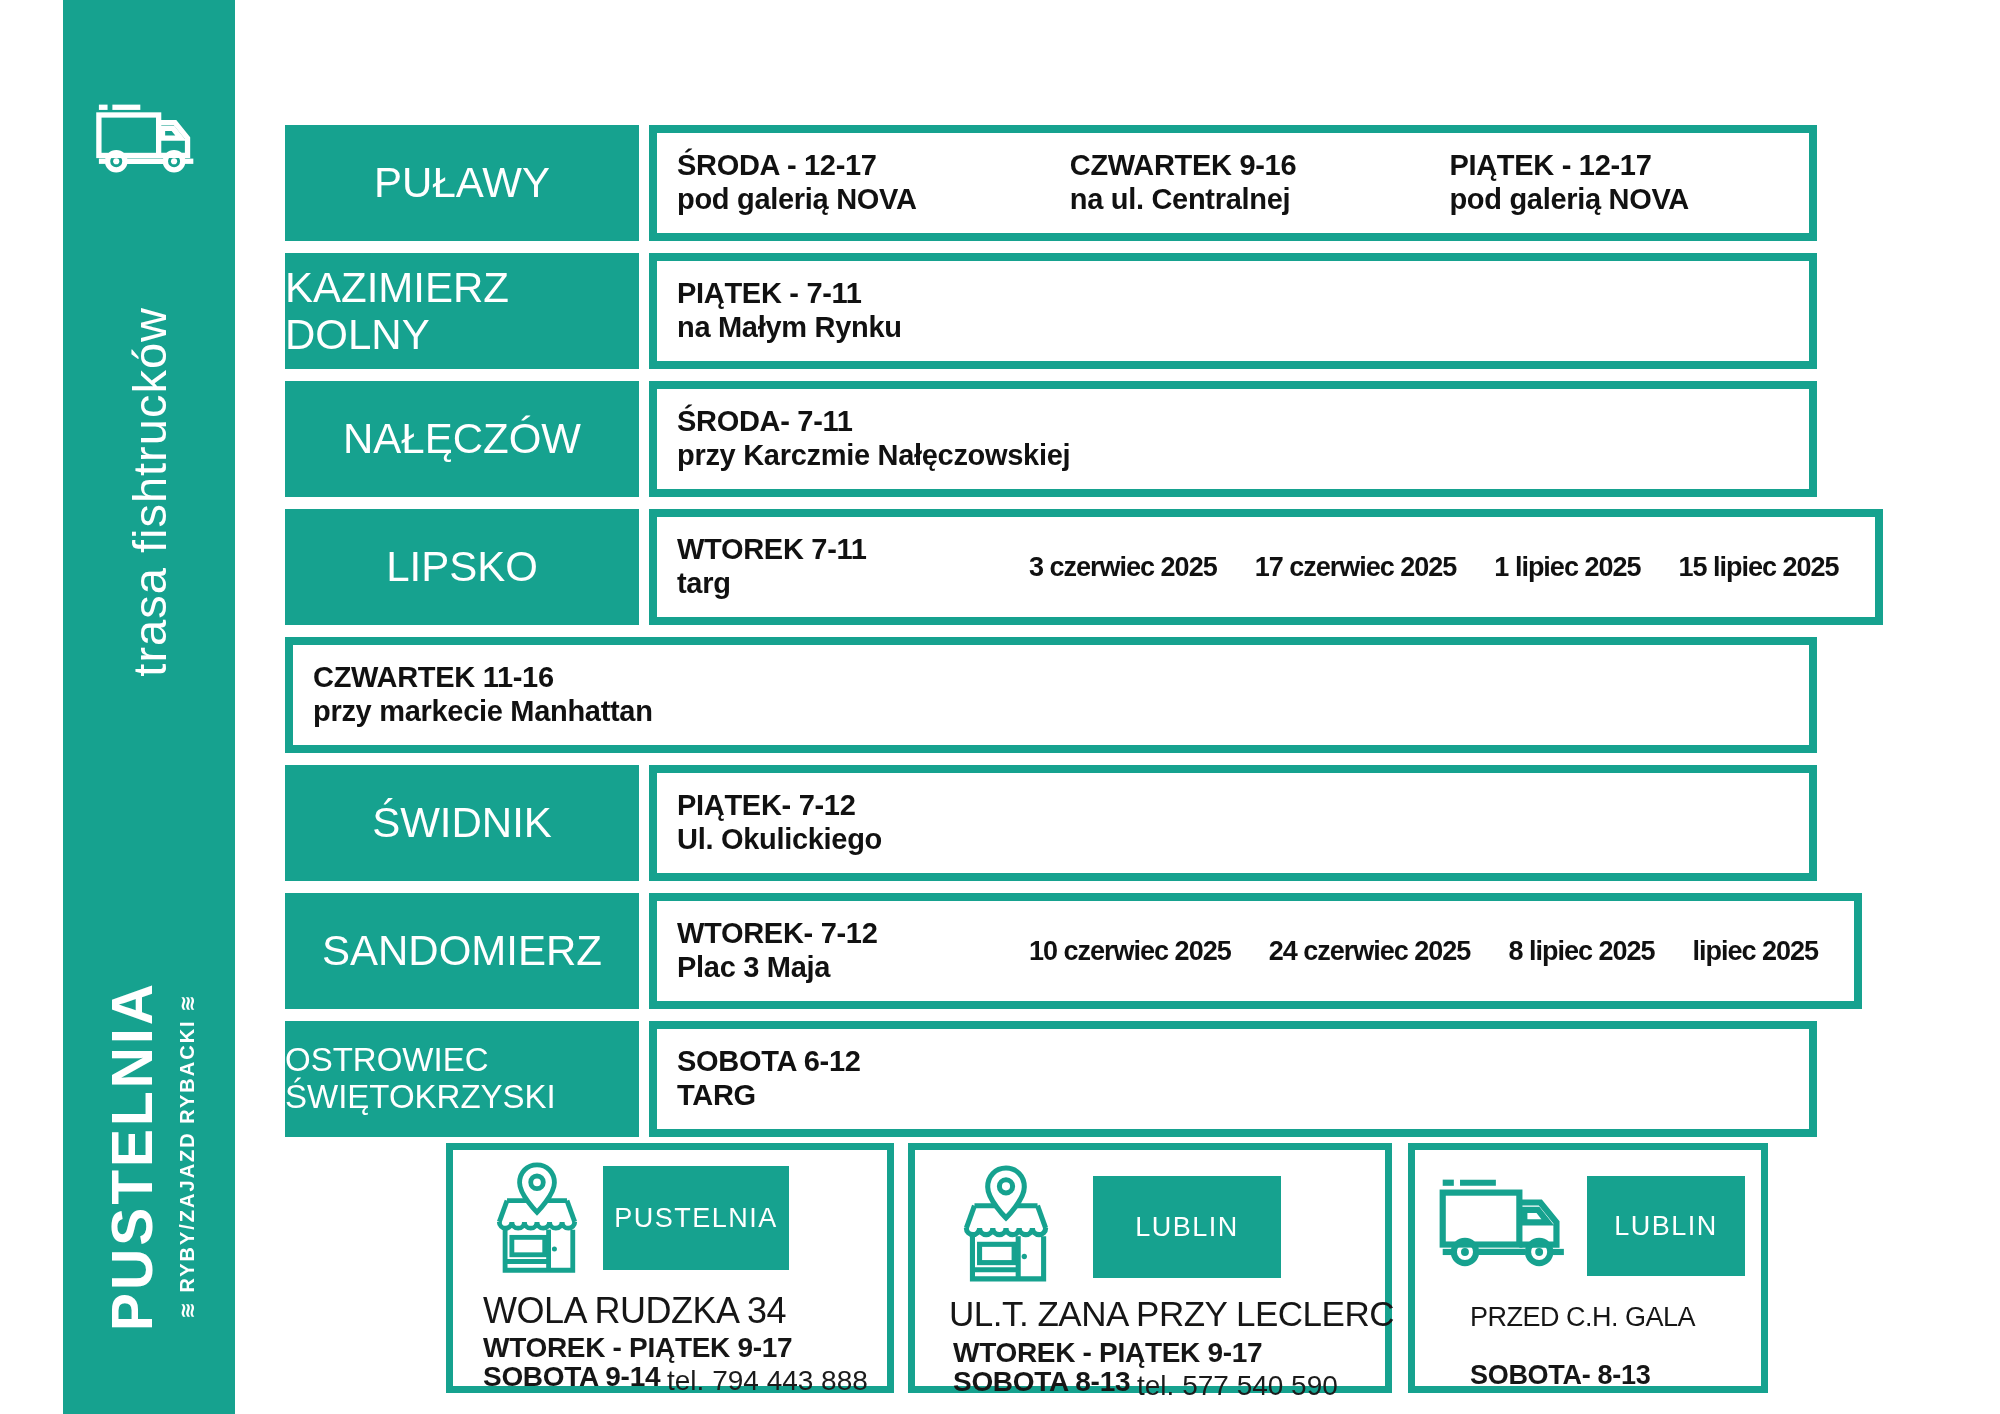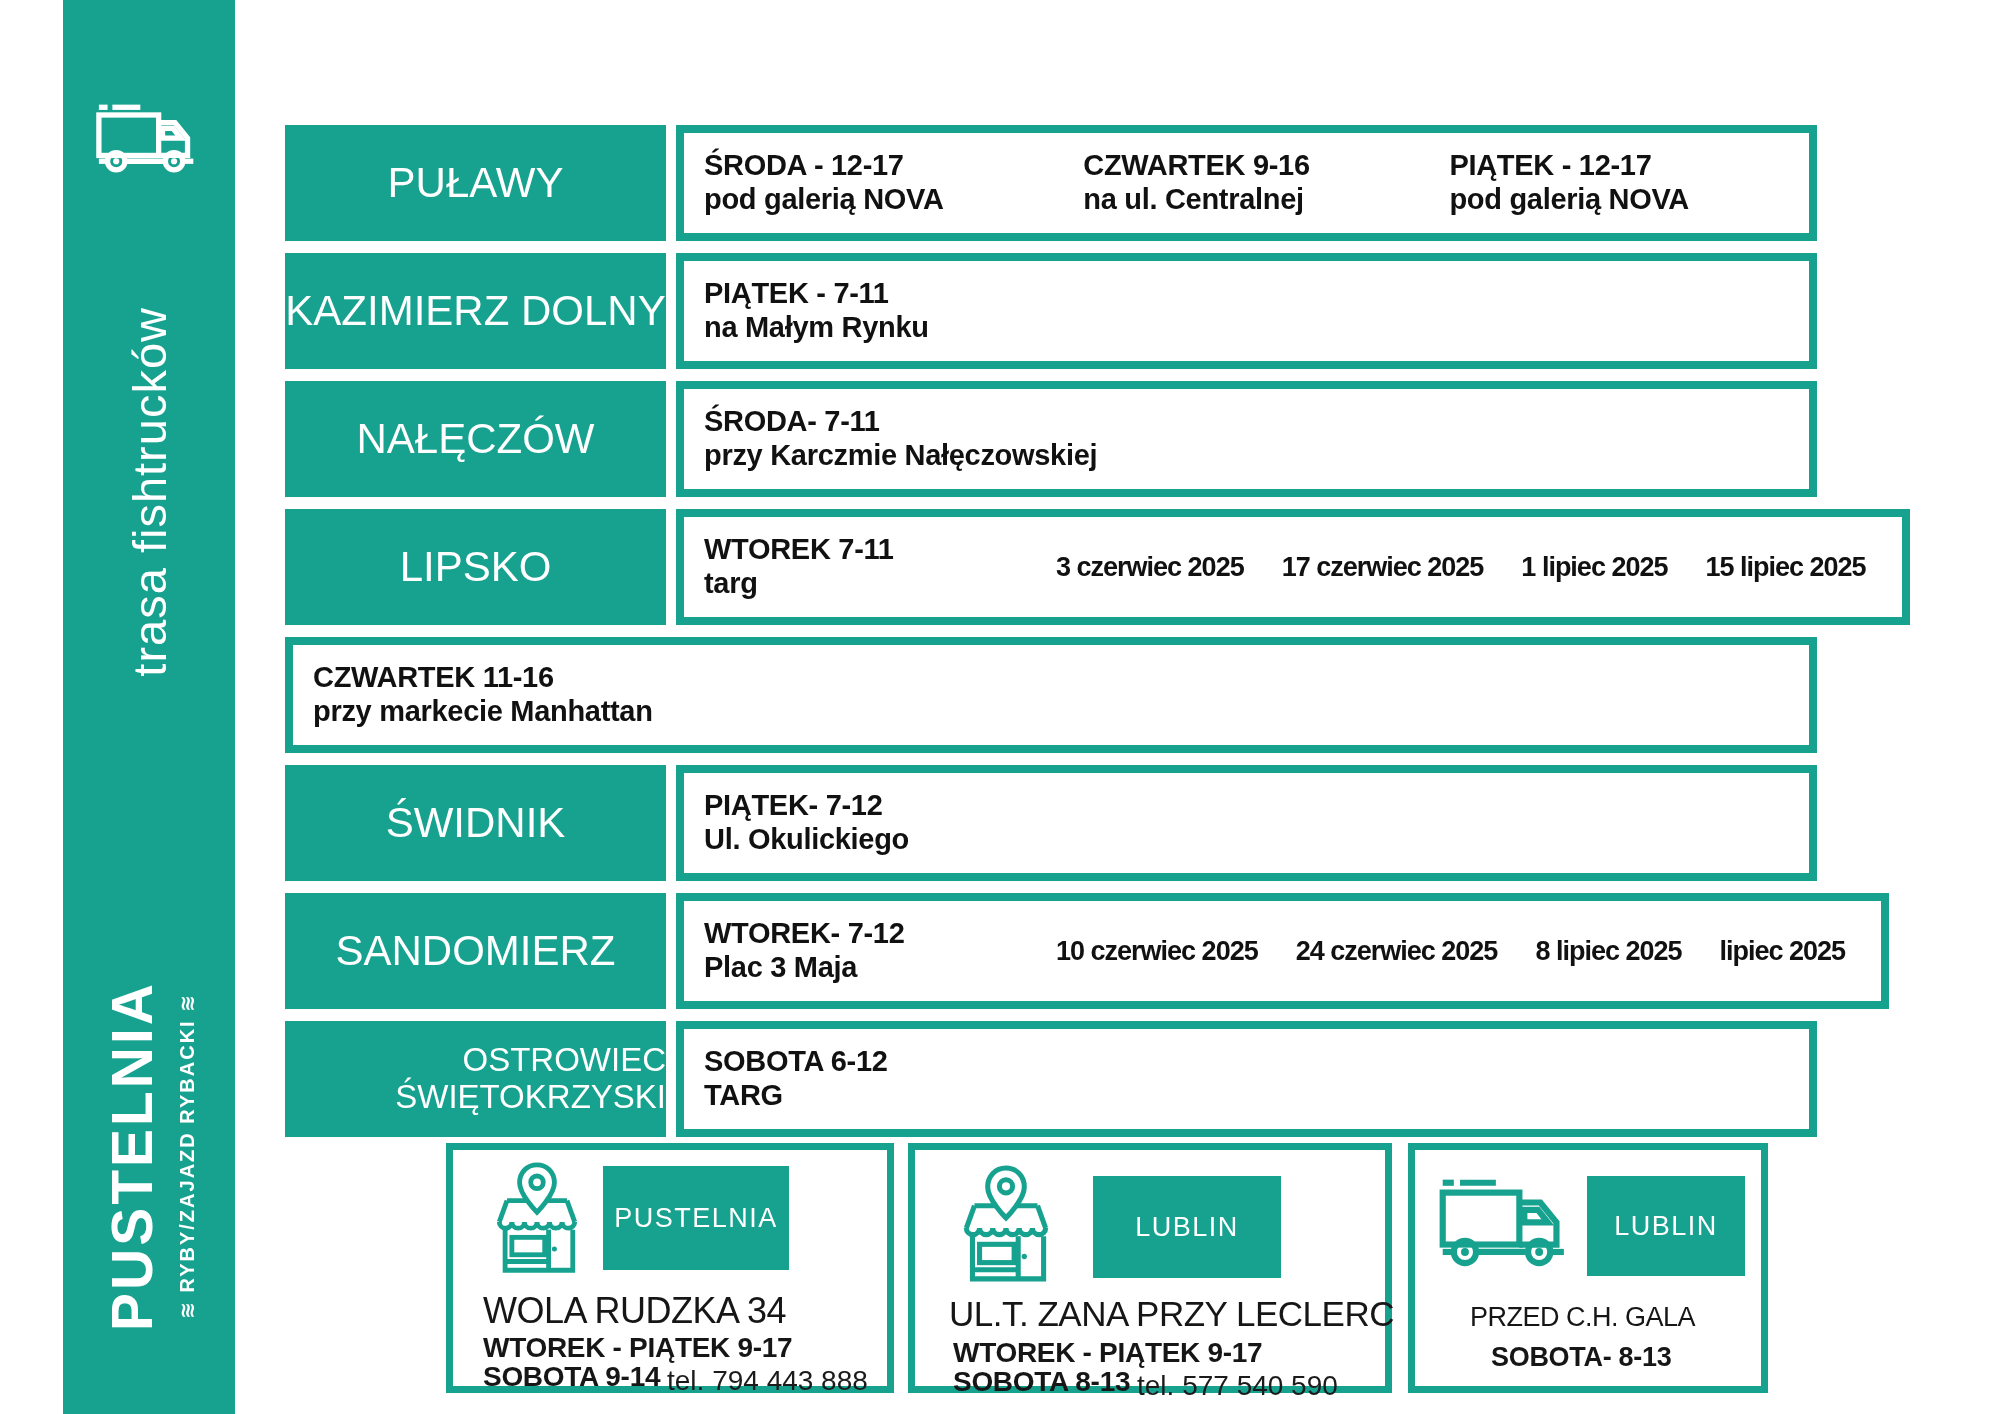--- a/index.html
+++ b/index.html
@@ -12,22 +12,22 @@
   .route-title{position:absolute;left:0;top:252px;width:172px;height:480px;
                display:flex;align-items:center;justify-content:center;}
   .route-title span{font-size:47px;color:#fff;letter-spacing:1px;}
   .brand-block{position:absolute;left:0;top:972px;width:172px;height:368px;
                display:flex;flex-direction:row;align-items:center;justify-content:center;gap:10px;}
   .brand-main{font-size:57px;font-weight:bold;color:#fff;letter-spacing:3px;}
   .brand-sub{font-size:20px;font-weight:bold;color:#fff;letter-spacing:2px;}
   
   .rows{position:absolute;left:285px;top:125px;width:1532px;}
   .row{display:flex;height:116px;margin-bottom:12px;}
-  .row-label{width:381px;flex:none;margin-right:10px;background:#16A28F;color:#fff;
-             display:flex;align-items:center;justify-content:center;text-align:right;
+  .row-label{width:354px;flex:none;margin-right:10px;background:#16A28F;color:#fff;
+             display:flex;align-items:center;justify-content:center;text-align:left;
              font-size:42px;line-height:1.12;font-weight:400;}
   .row-label.small{font-size:33px;}
   .row-content{flex:1;border:8px solid #16A28F;background:#fff;display:flex;
                align-items:center;padding:0 36px 0 20px;box-sizing:border-box;gap:80px;}
   .entry div{font-weight:bold;font-size:29px;line-height:1.16;letter-spacing:-0.3px;color:#111;}
   .entry.lead{width:272px;flex:none;}
   .row-content.three{gap:0;justify-content:space-between;padding-right:120px;}
   .dates{display:flex;gap:38px;align-items:center;flex:1;}
   .date{font-weight:bold;font-size:27px;letter-spacing:-1px;white-space:nowrap;color:#111;}
   
@@ -232,16 +232,16 @@
       <circle cx="21" cy="63" r="9"></circle>
       <circle cx="21" cy="63" r="3.2" class="fill"></circle>
       <circle cx="81" cy="63" r="9"></circle>
       <circle cx="81" cy="63" r="3.2" class="fill"></circle>
       <line x1="3" y1="63" x2="10" y2="63"></line>
       <line x1="32" y1="63" x2="70" y2="63"></line>
       <line x1="92" y1="63" x2="101" y2="63"></line>
     </svg>
     <div class="badge" style="left:172px;top:26px;width:158px;height:100px;">LUBLIN</div>
     <div class="loc-name" style="left:55px;top:152px;">PRZED C.H. GALA</div>
-    <div class="loc-hours" style="left:55px;top:192px;margin-left:21px;">SOBOTA- 8-13</div>
+    <div class="loc-hours" style="left:55px;top:210px;">SOBOTA- 8-13</div>
   </div>
 
 </div>
 
 </body></html>

